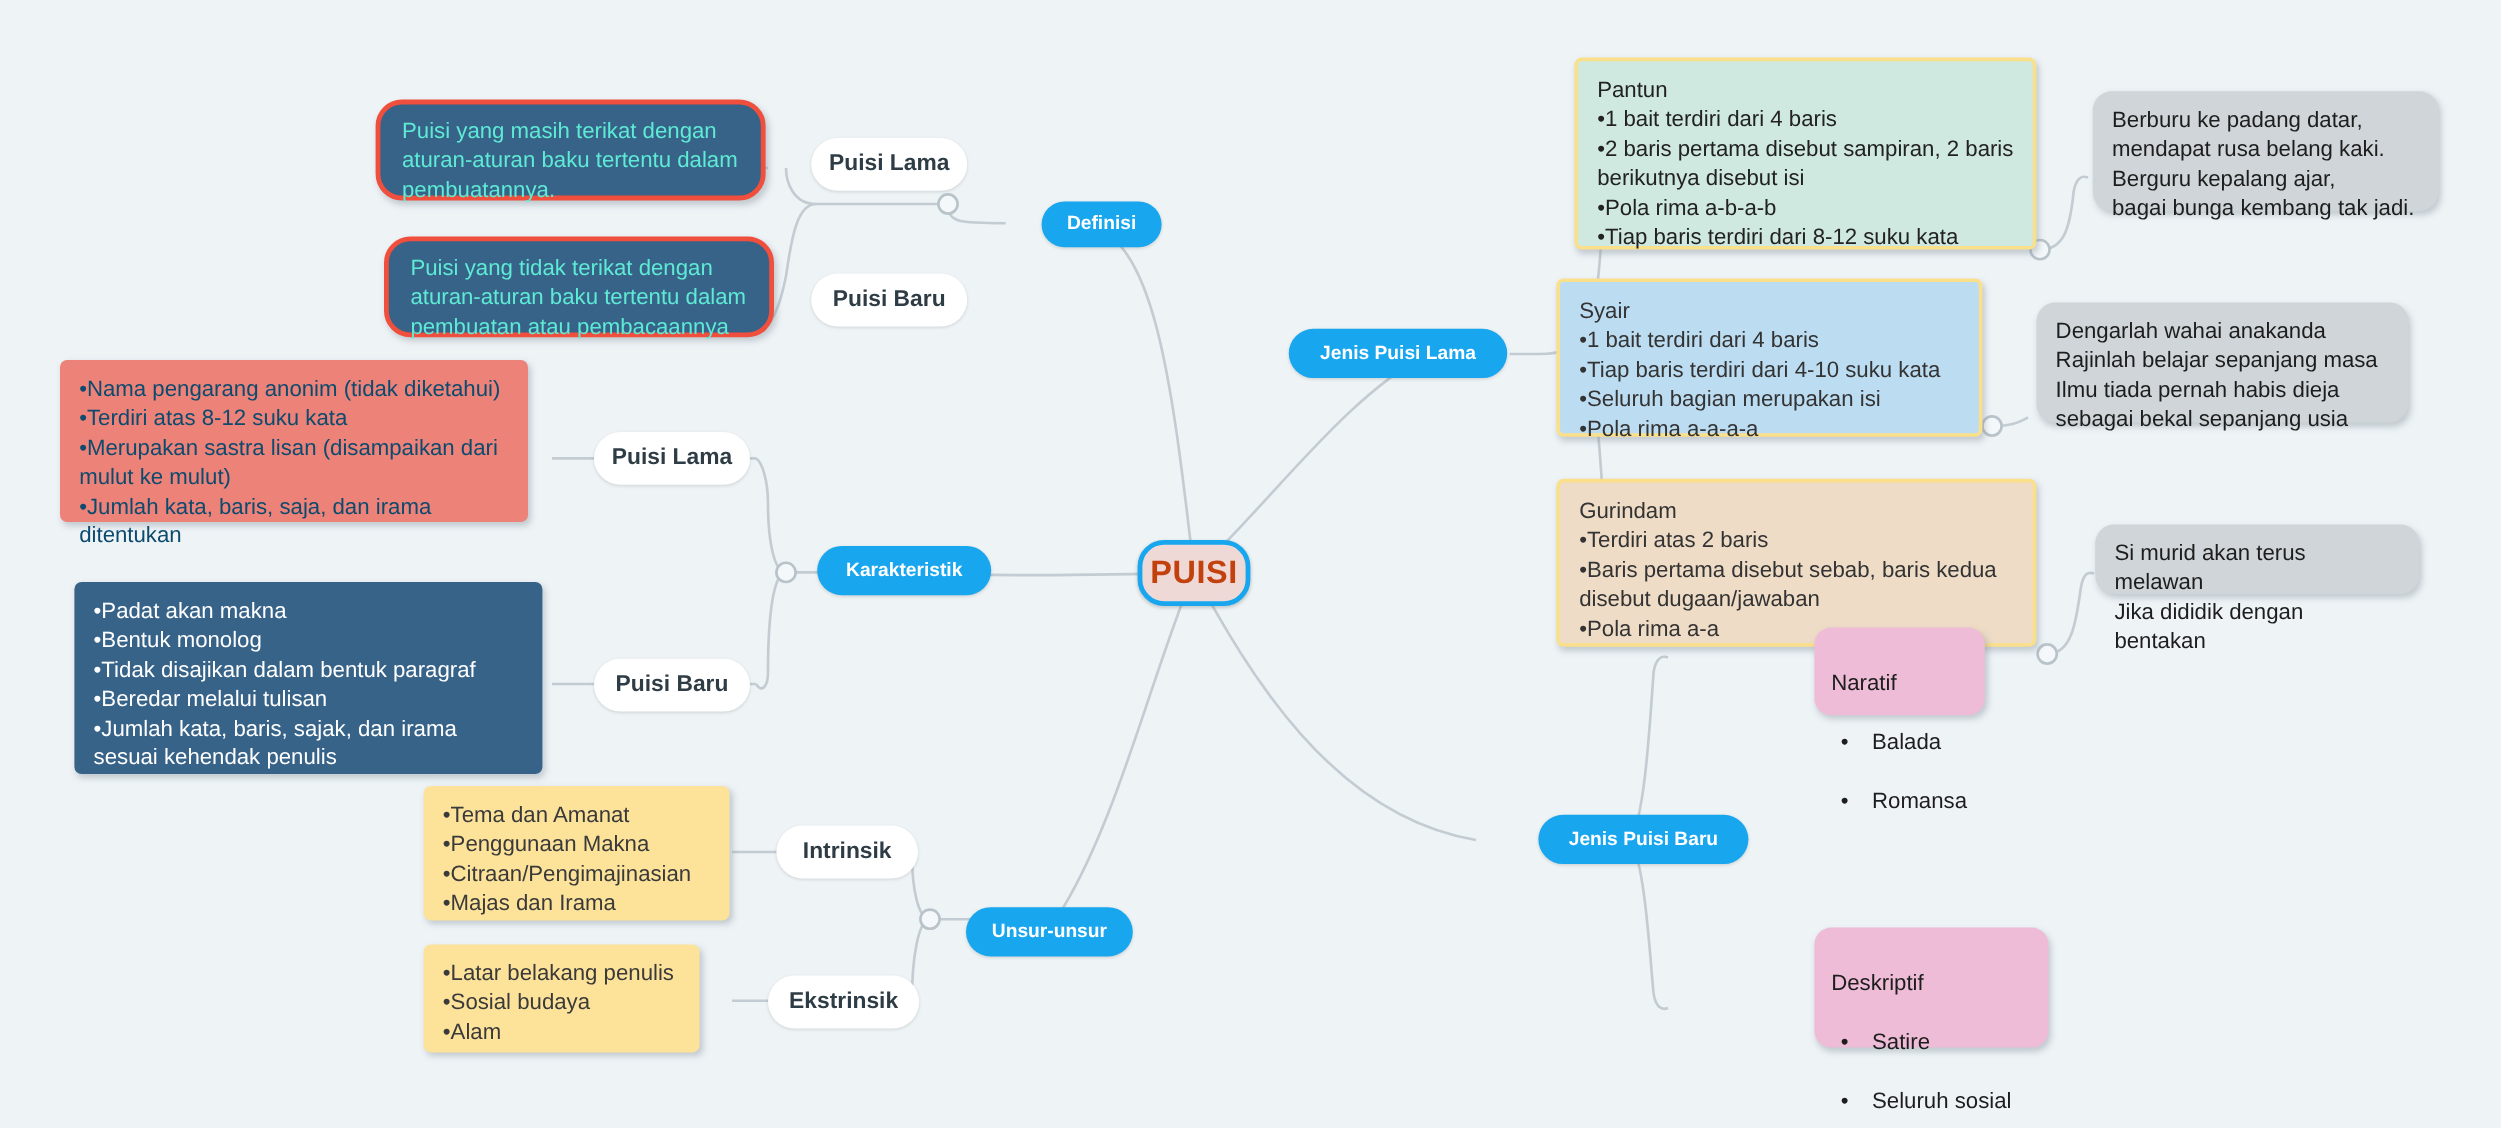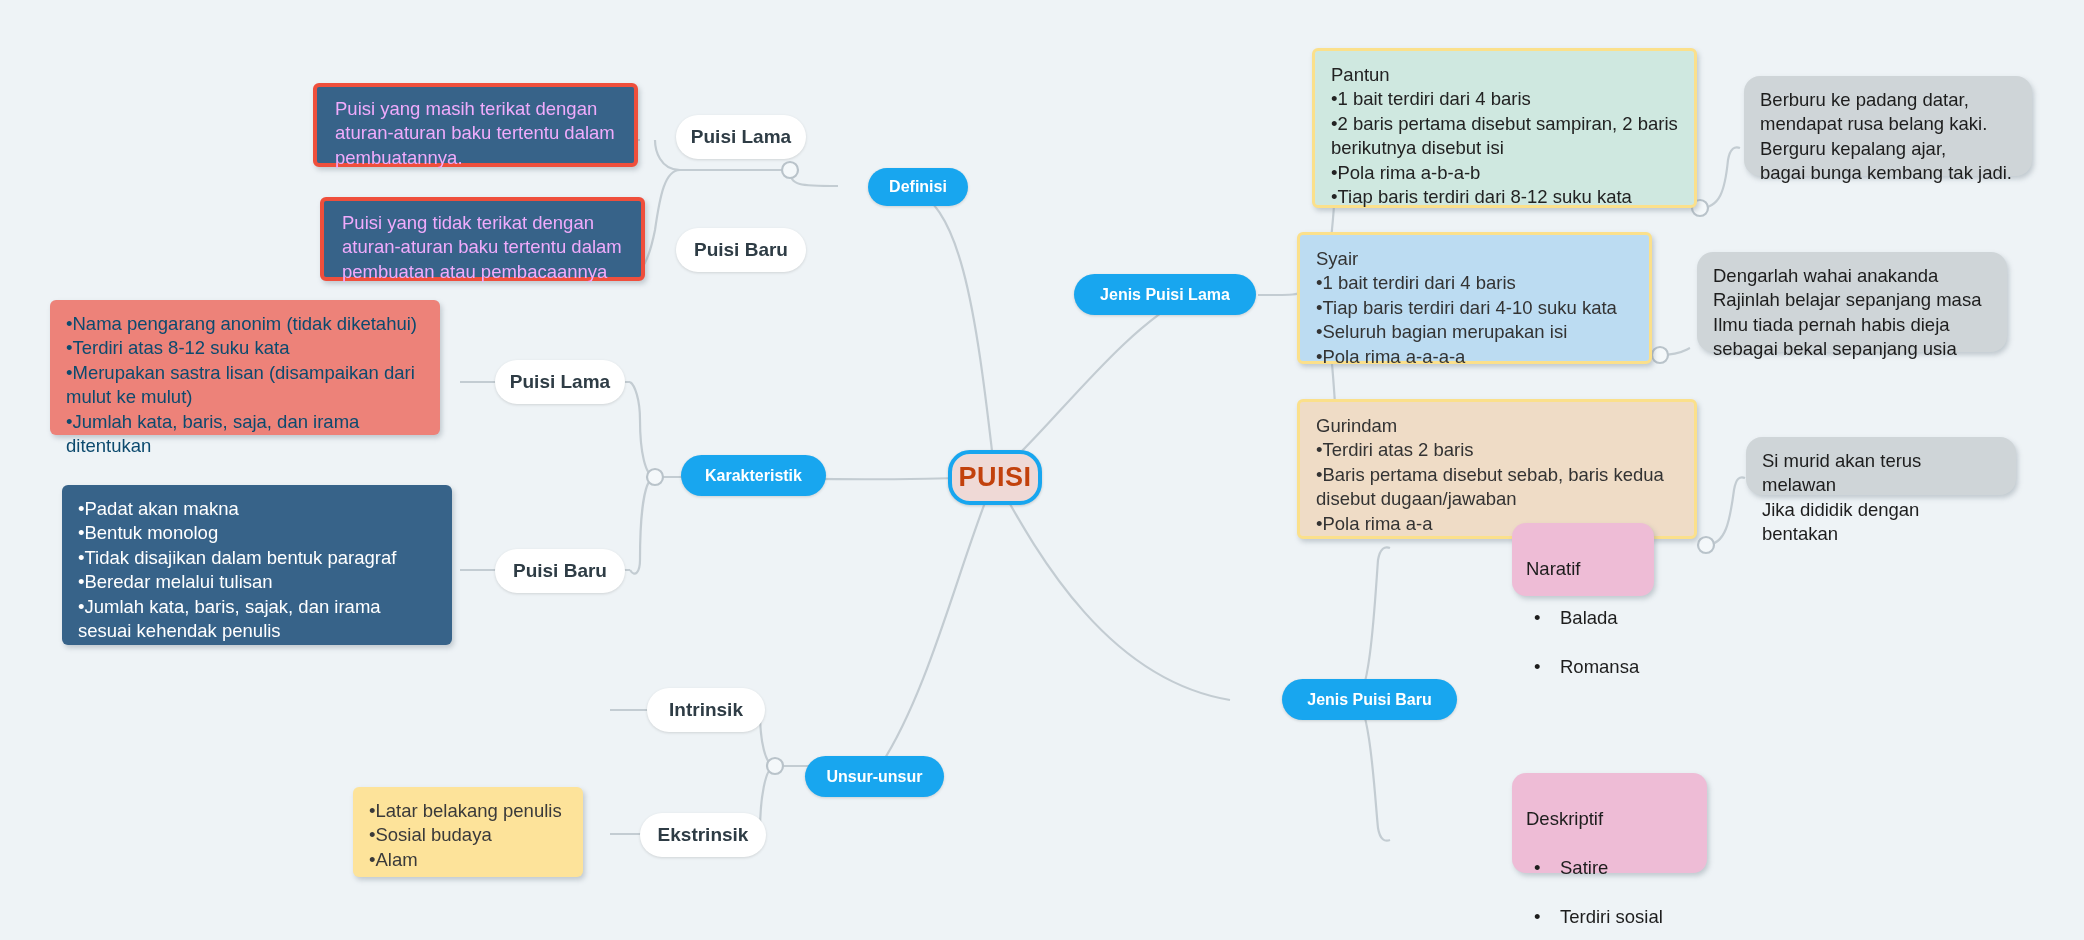--- a/index.html
+++ b/index.html
@@ -36,21 +36,21 @@
     display:flex;align-items:center;justify-content:center;
     font-size:19px;box-shadow:0 1px 3px rgba(0,0,0,.13);
   }
   
   .card{
     border-radius:6px;padding:12px 16px;
     font-size:18.5px;line-height:1.32;
     box-shadow:2px 3px 5px rgba(120,135,145,.38);
     white-space:pre-line;
   }
-  .card.navy-red{background:#376389;border:4px solid #ef4f3c;color:#f0abfc;border-radius:6px;padding:10px 18px;}
+  .card.navy-red{background:#376389;border:4px solid #ef4f3c;color:#5eead4;border-radius:22px;padding:10px 18px;}
   .card.salmon{background:#ed8279;color:#0c4a6e;}
   .card.navy{background:#376389;color:#fff;}
   .card.yellow{background:#fde39a;color:#3a3a3a;}
   .card.mint{background:#cfe8e0;border:3px solid #fbe08b;color:#222;}
   .card.sky{background:#bcdcf2;border:3px solid #fbe08b;color:#333;}
   .card.sand{background:#efdcc6;border:3px solid #fbe08b;color:#333;}
   .card.grey{background:#cfd5d8;color:#1d1d1d;border-radius:16px;}
   .card.pink{background:#eebcd6;color:#1d1d1d;border-radius:14px;padding:10px 14px;}
   .card .hdr{display:block;}
   .card.pink .sub{display:block;padding-left:34px;position:relative;}
@@ -165,20 +165,24 @@
 •Terdiri atas 8-12 suku kata
 •Merupakan sastra lisan (disampaikan dari mulut ke mulut)
 •Jumlah kata, baris, saja, dan irama ditentukan</div>
 
   <div class="node card navy" style="left:62px;top:485px;width:390px;height:160px;">•Padat akan makna
 •Bentuk monolog
 •Tidak disajikan dalam bentuk paragraf
 •Beredar melalui tulisan
 •Jumlah kata, baris, sajak, dan irama sesuai kehendak penulis</div>
 
+  <div class="node card yellow" style="left:353px;top:655px;width:255px;height:112px;">•Tema dan Amanat
+•Penggunaan Makna
+•Citraan/Pengimajinasian
+•Majas dan Irama</div>
 
   <div class="node card yellow" style="left:353px;top:787px;width:230px;height:90px;">•Latar belakang penulis
 •Sosial budaya
 •Alam</div>
 
   <div class="node card mint" style="left:1312px;top:48px;width:385px;height:160px;">Pantun
 •1 bait terdiri dari 4 baris
 •2 baris pertama disebut sampiran, 2 baris berikutnya disebut isi
 •Pola rima a-b-a-b
 •Tiap baris terdiri dari 8-12 suku kata</div>
@@ -210,17 +214,17 @@
   <div class="node card pink" style="left:1512px;top:523px;width:142px;height:73px;">
     <span class="hdr">Naratif</span>
     <span class="sub">Balada</span>
     <span class="sub">Romansa</span>
   </div>
 
 
   <div class="node card pink" style="left:1512px;top:773px;width:195px;height:100px;">
     <span class="hdr">Deskriptif</span>
     <span class="sub">Satire</span>
-    <span class="sub">Terdiri sosial</span>
+    <span class="sub">Seluruh sosial</span>
     
   </div>
 
 </div>
 
 </body></html>

